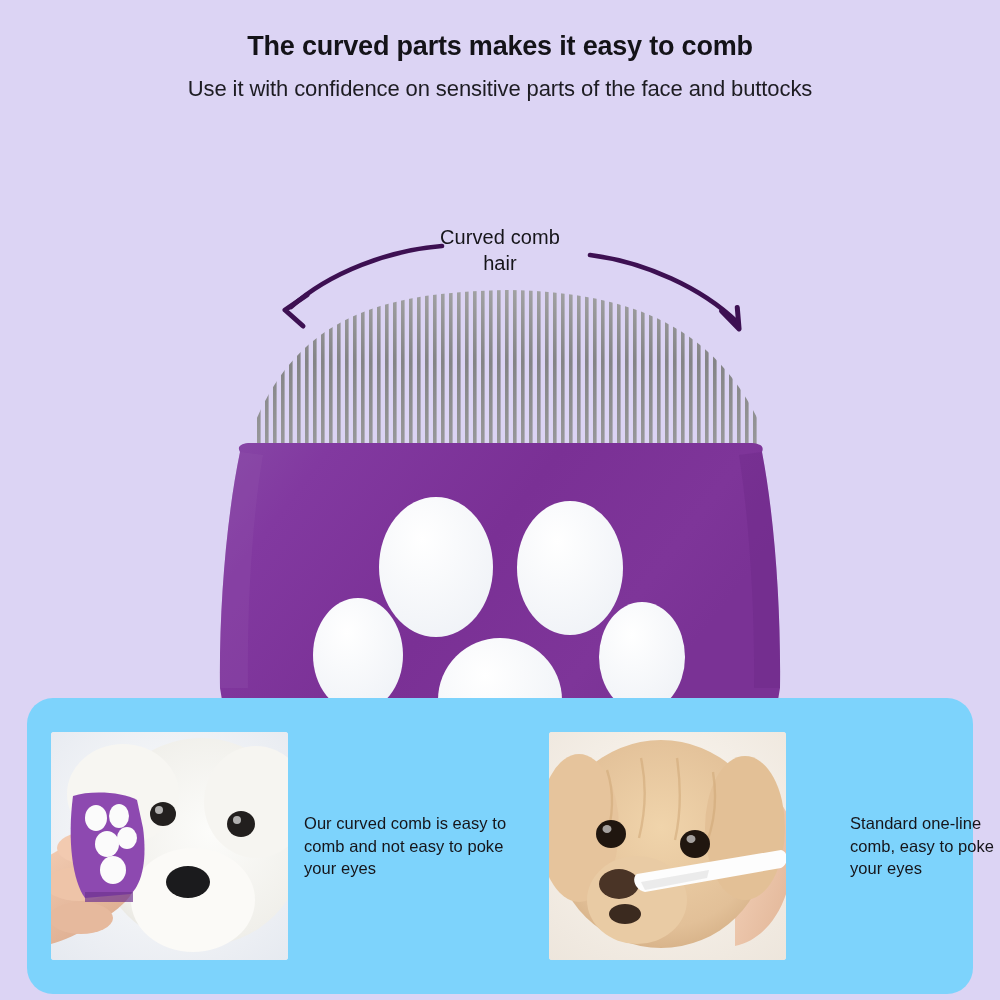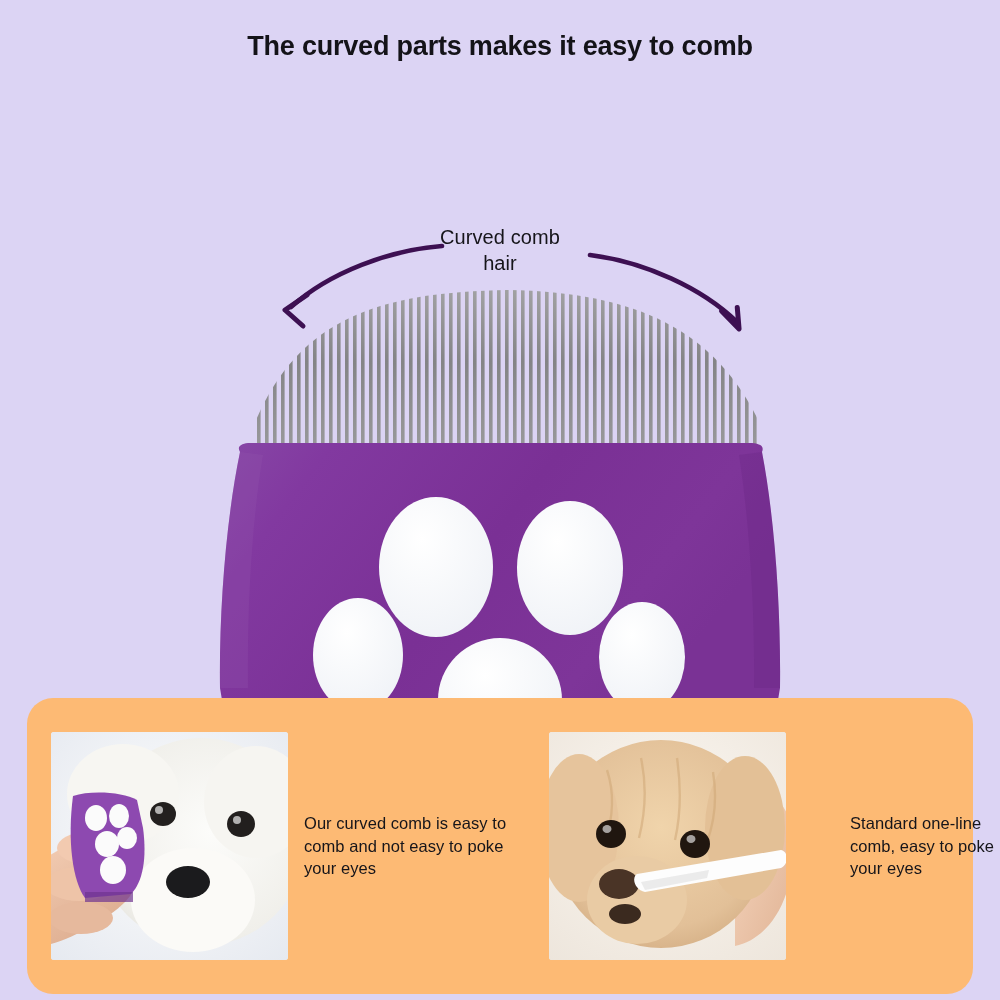--- a/index.html
+++ b/index.html
@@ -34,21 +34,21 @@
   .annot-svg { position:absolute; left:0; top:0; width:1000px; height:1000px; }
 
   
   .product { position:absolute; left:0; top:0; width:1000px; height:720px; }
   .comb-svg { position:absolute; left:0; top:0; width:1000px; height:720px; }
 
   
   .card {
     position:absolute; left:27px; top:698px;
     width:946px; height:296px;
-    background:#fdba74; border-radius:26px;
+    background:#7dd3fc; border-radius:26px;
   }
   .card-row {
     position:absolute; left:0; top:0; width:100%; height:100%;
     display:flex; align-items:center;
   }
   .cell { display:flex; align-items:center; }
   .cell.left  { margin-left:24px; }
   .cell.right { margin-left:30px;gap:48px; }
   .photo {
     width:237px; height:228px; border-radius:3px;
@@ -61,20 +61,21 @@
   }
   .cell.right .cap { width:170px; }
 </style>
 </head>
 <body>
 
 <div id="stage">
 
   <div class="header">
     <div class="headline">The curved parts makes it easy to comb</div>
+    <div class="subhead">Use it with confidence on sensitive parts of the face and buttocks</div>
   </div>
 
   <div class="product">
     <svg class="comb-svg" viewBox="0 0 1000 720">
       <defs>
         <linearGradient id="handleGrad" x1="0" y1="0" x2="1" y2="0.35">
           <stop offset="0" stop-color="#8747a6"></stop>
           <stop offset="0.18" stop-color="#8239a0"></stop>
           <stop offset="0.55" stop-color="#7a3095"></stop>
           <stop offset="0.85" stop-color="#7e3599"></stop>

